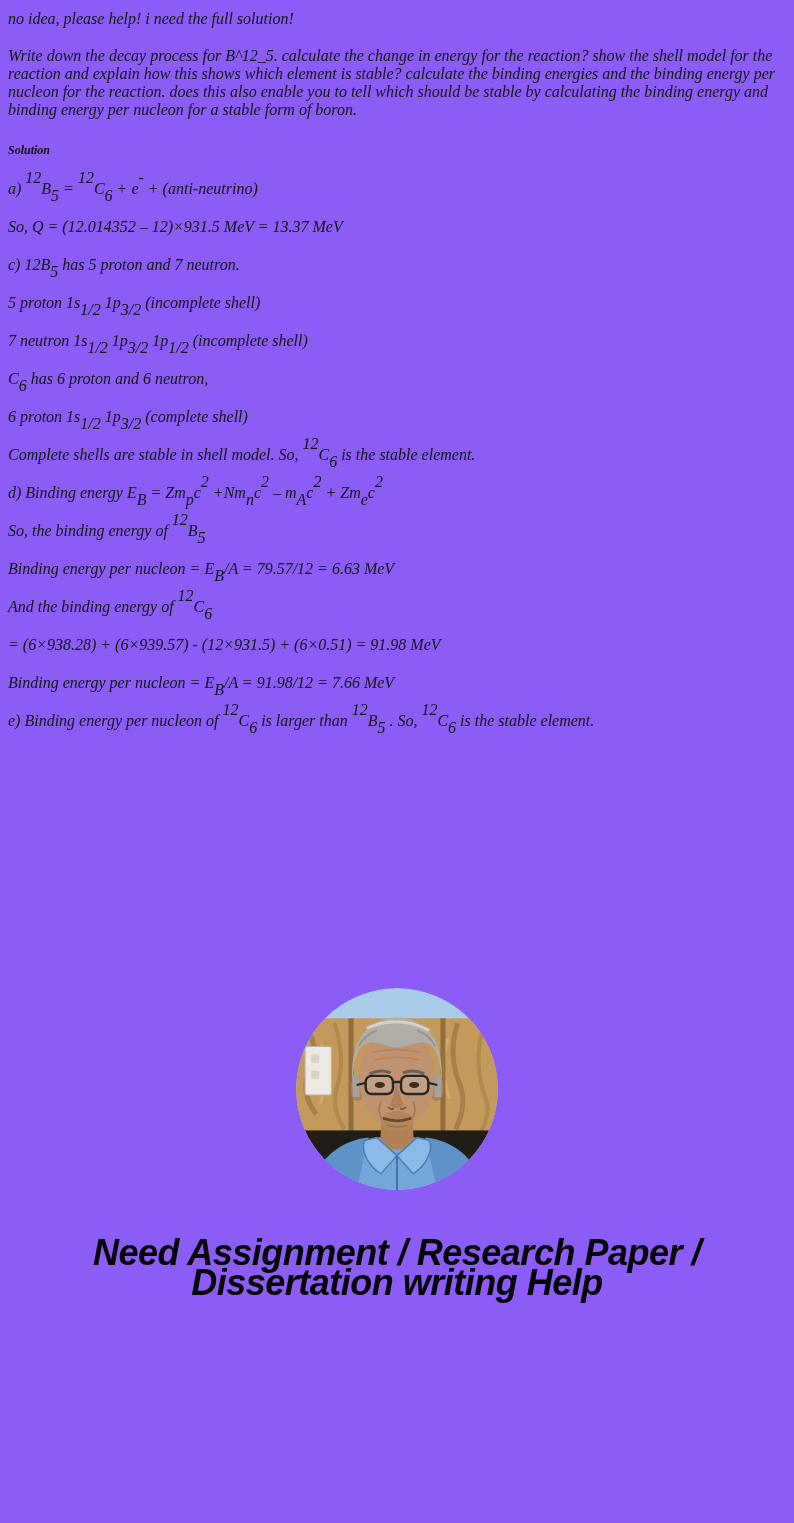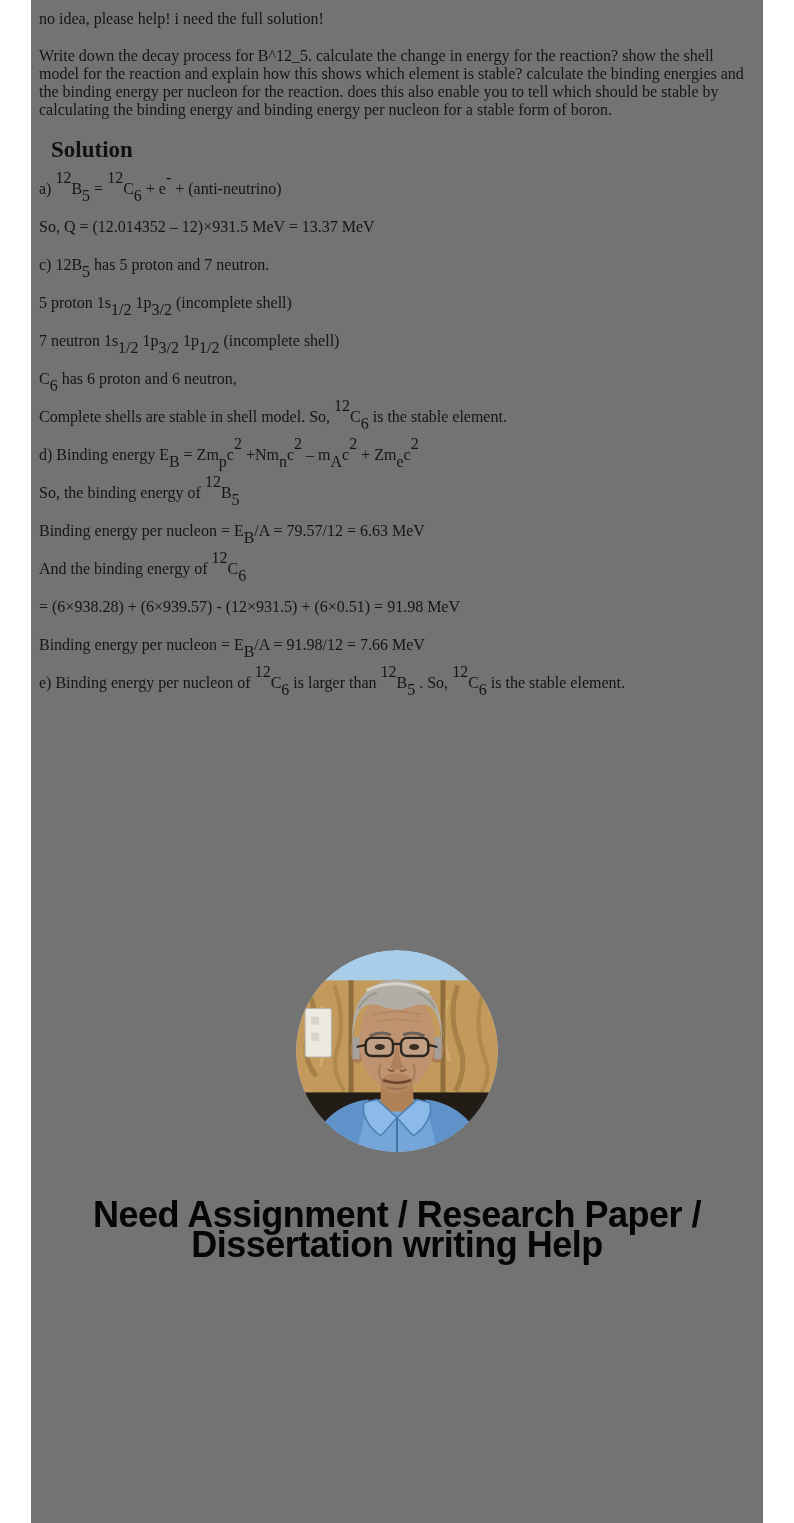--- a/index.html
+++ b/index.html
@@ -1,36 +1,37 @@
 <!DOCTYPE html>
 <html><head>
 <meta charset="utf-8">
 <style>
   html,body{margin:0;padding:0;background:#ffffff;}
   .page{
     position:relative;
-    width:732px;height:1523px;
+    width:794px;height:1523px;
     margin:0 auto;
-    background:#737373;
+    background:#8b5cf6;
     overflow:hidden;
     font-family:"Liberation Serif", serif;
     color:#151515;
+    font-style:italic;
   }
   .doc{
     padding:9px 8px 0 8px;
     font-size:16px;
     line-height:19px;
   }
   .doc p{
     margin:19px 0 0 0;
   }
   .doc p.first{margin-top:0;}
   .doc h2{
-    margin:21px 0 0 12px;
-    font-size:23px;
+    margin:21px 0 0 0;
+    font-size:12px;
     line-height:20px;
     font-weight:bold;
     color:#111;
   }
   .doc .qpara{line-height:18px;}
   sup,sub{
     font-size:16px;
     line-height:0;
     position:relative;
   }
@@ -68,20 +69,21 @@
     <p class="first">no idea, please help! i need the full solution!</p>
     <p class="qpara">Write down the decay process for B^12_5. calculate the change in energy for the reaction? show the shell model for the reaction and explain how this shows which element is stable? calculate the binding energies and the binding energy per nucleon for the reaction. does this also enable you to tell which should be stable by calculating the binding energy and binding energy per nucleon for a stable form of boron.</p>
     <h2>Solution</h2>
 
     <p>a) <sup>12</sup>B<sub>5</sub> = <sup>12</sup>C<sub>6</sub> + e<sup>-</sup> + (anti-neutrino)</p>
     <p>So, Q = (12.014352 – 12)×931.5 MeV = 13.37 MeV</p>
     <p>c) 12B<sub>5</sub> has 5 proton and 7 neutron.</p>
     <p>5 proton 1s<sub>1/2</sub> 1p<sub>3/2</sub> (incomplete shell)</p>
     <p>7 neutron 1s<sub>1/2</sub> 1p<sub>3/2</sub> 1p<sub>1/2</sub> (incomplete shell)</p>
     <p>C<sub>6</sub> has 6 proton and 6 neutron,</p>
+    <p>6 proton 1s<sub>1/2</sub> 1p<sub>3/2</sub> (complete shell)</p>
     <p>Complete shells are stable in shell model. So, <sup>12</sup>C<sub>6</sub> is the stable element.</p>
     <p>d) Binding energy E<sub>B</sub> = Zm<sub>p</sub>c<sup>2</sup> +Nm<sub>n</sub>c<sup>2</sup> – m<sub>A</sub>c<sup>2</sup> + Zm<sub>e</sub>c<sup>2</sup></p>
     <p>So, the binding energy of <sup>12</sup>B<sub>5</sub></p>
     <p>Binding energy per nucleon = E<sub>B</sub>/A = 79.57/12 = 6.63 MeV</p>
     <p>And the binding energy of <sup>12</sup>C<sub>6</sub></p>
     <p>= (6×938.28) + (6×939.57) - (12×931.5) + (6×0.51) = 91.98 MeV</p>
     <p>Binding energy per nucleon = E<sub>B</sub>/A = 91.98/12 = 7.66 MeV</p>
     <p>e) Binding energy per nucleon of <sup>12</sup>C<sub>6</sub> is larger than <sup>12</sup>B<sub>5</sub> . So, <sup>12</sup>C<sub>6</sub> is the stable element.</p>
   </div>
 

